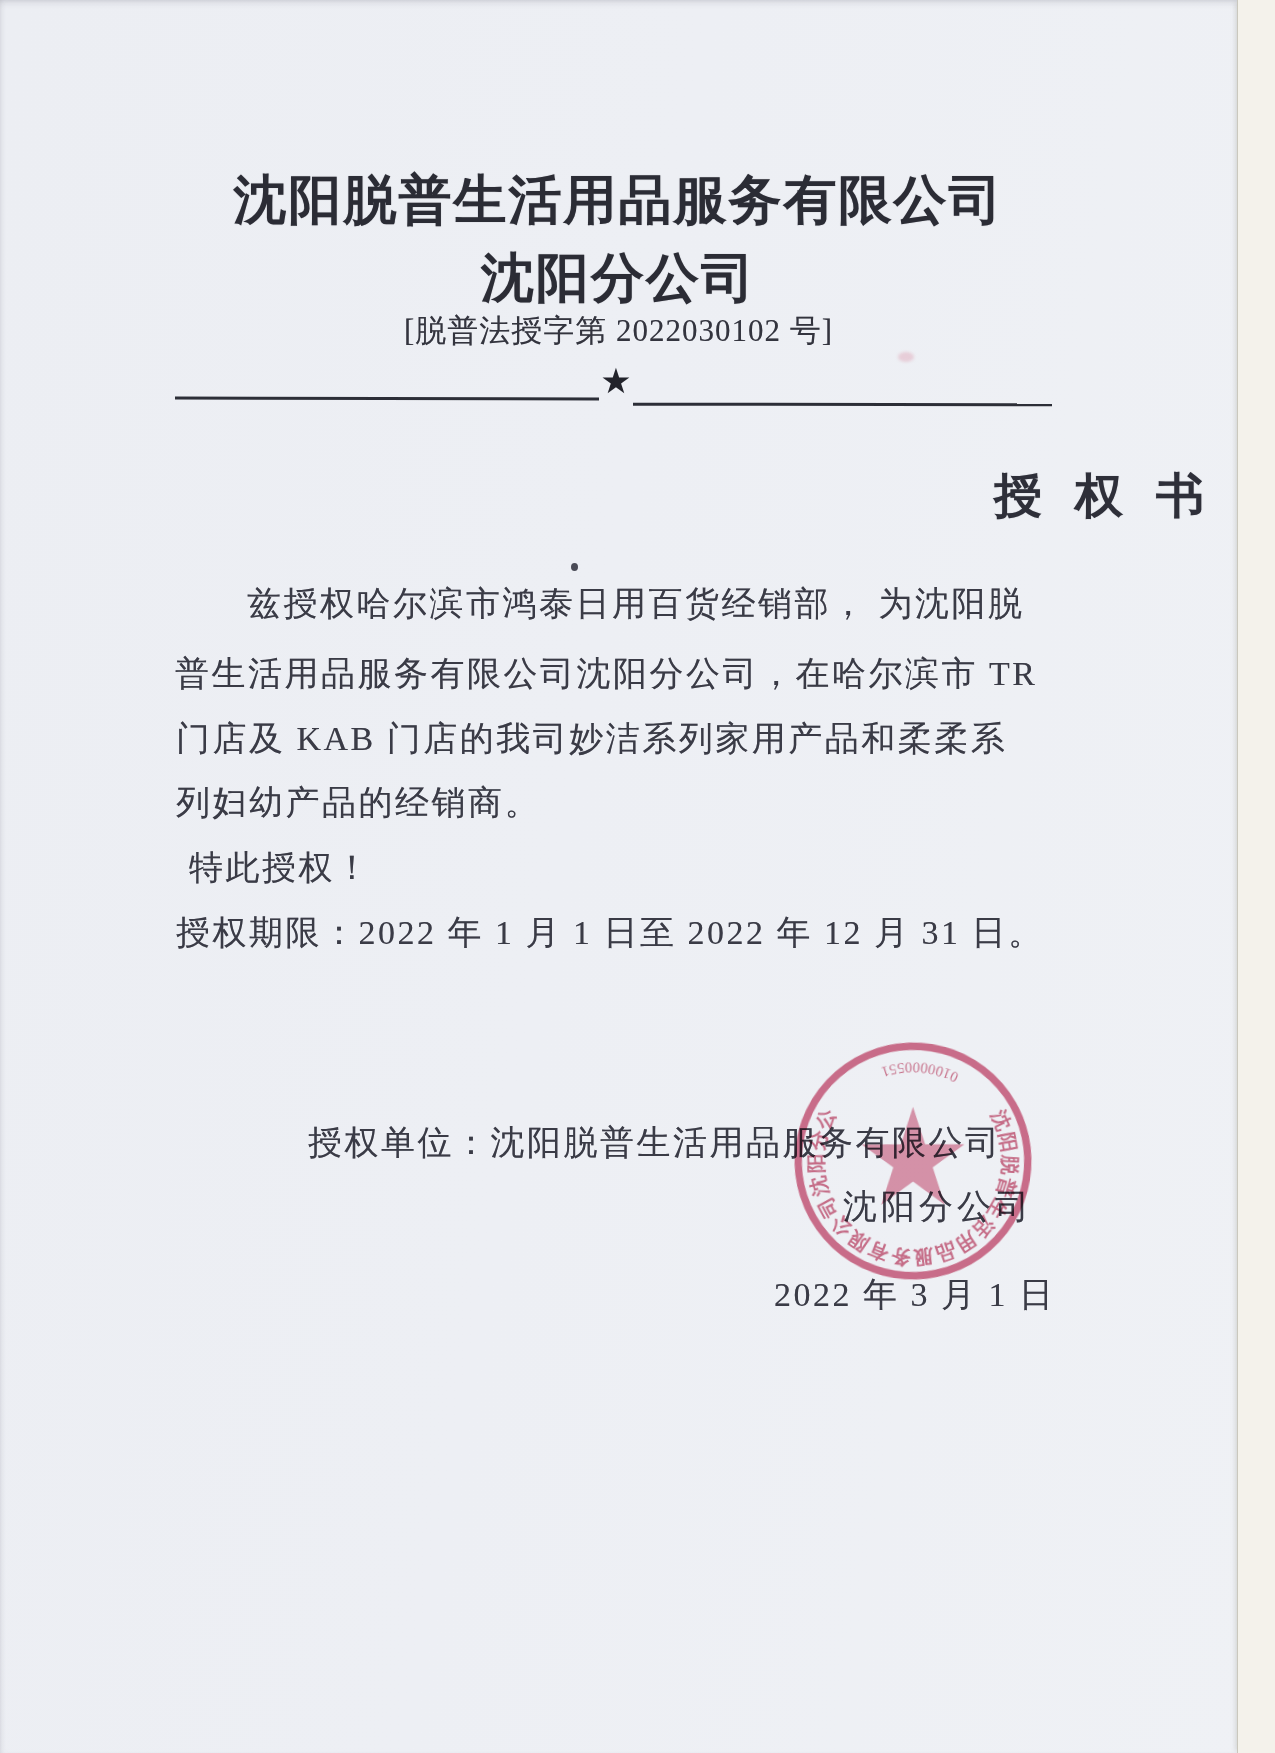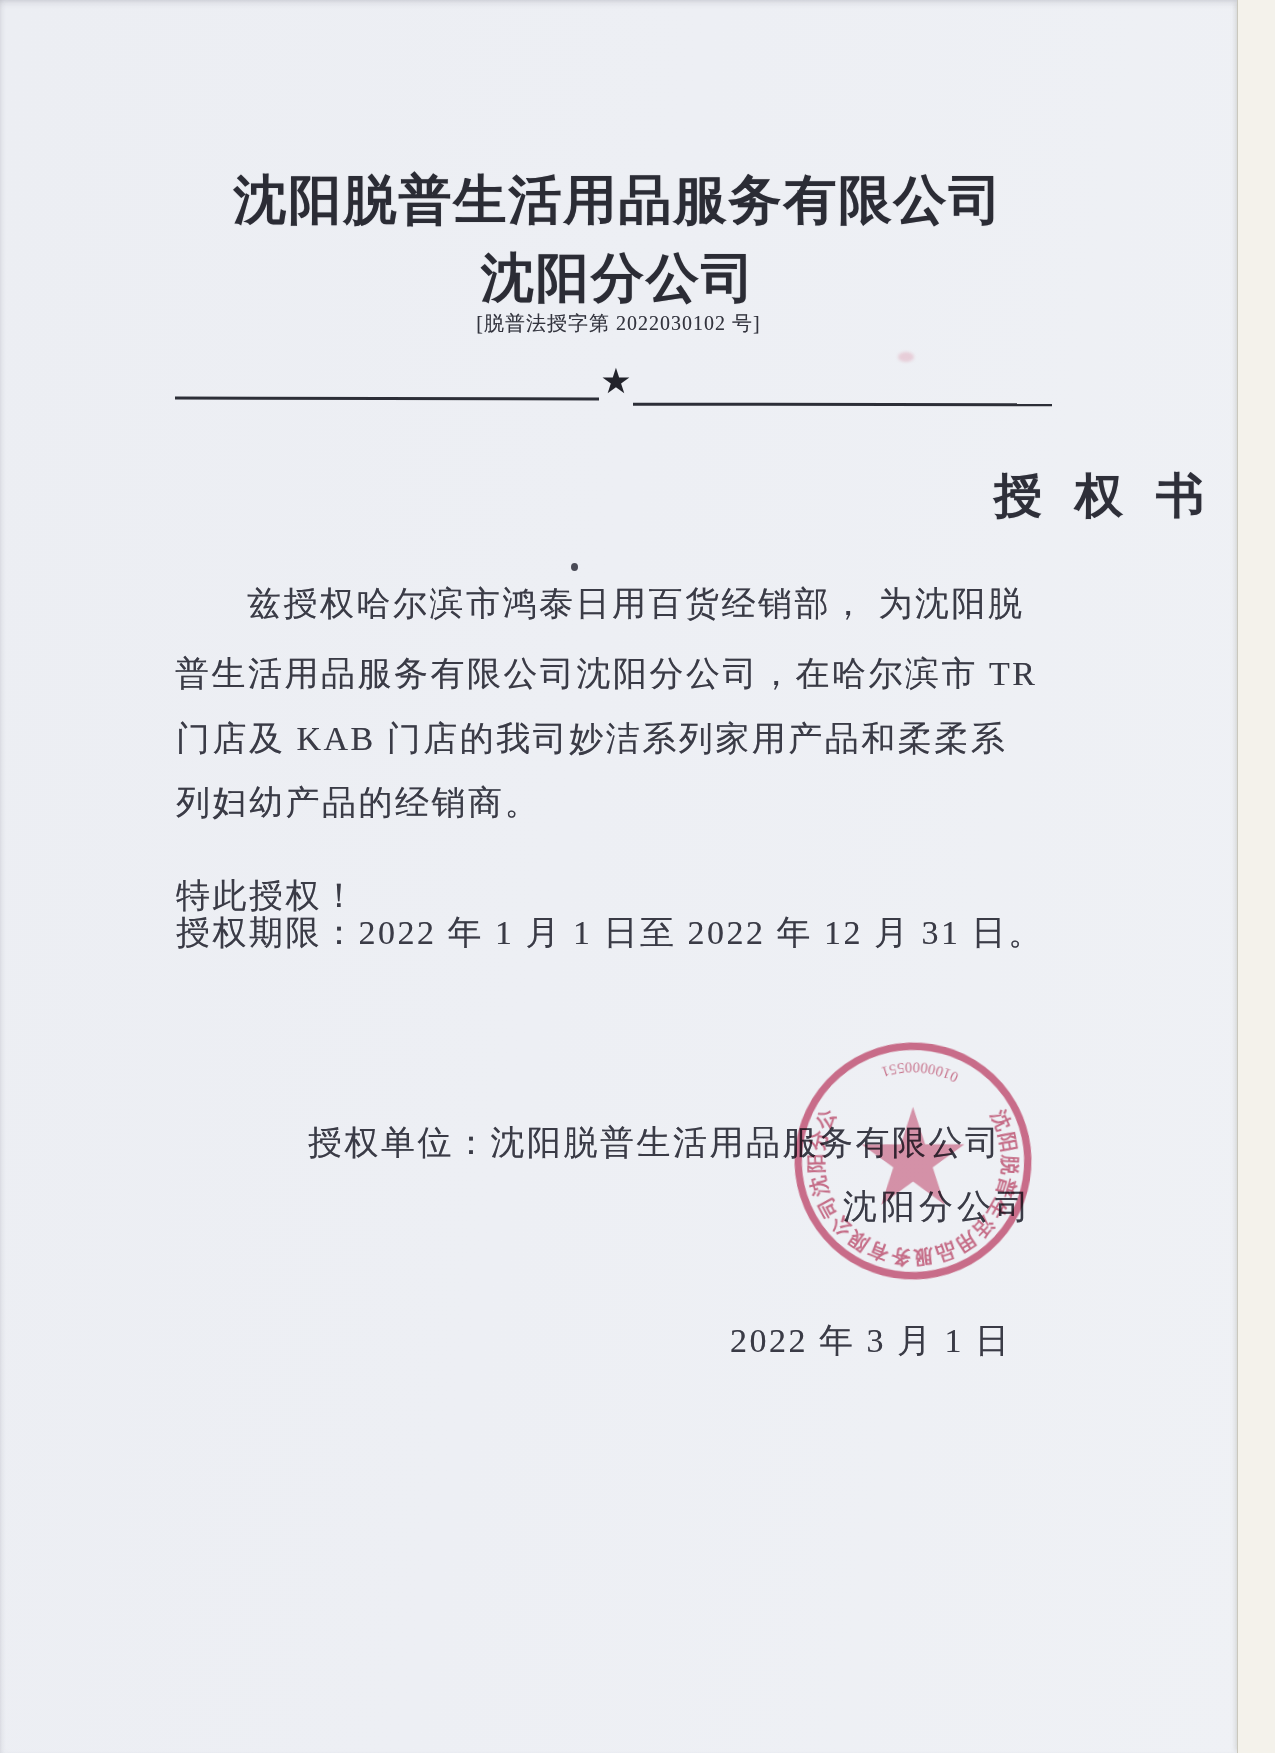--- a/index.html
+++ b/index.html
@@ -20,21 +20,21 @@
   .company-title{
     position:absolute;left:0;width:1237px;text-align:center;
     font-family:"Liberation Sans","DejaVu Sans",sans-serif;font-weight:700;
     font-size:53px;letter-spacing:2px;color:#2b2c35;
     text-shadow:0 0 1px rgba(43,44,53,.35);white-space:pre;
   }
   .title-1{top:165px;}
   .title-2{top:243px;}
   .ref-number{
     position:absolute;top:310px;left:0;width:1237px;text-align:center;
-    font-size:20px;letter-spacing:1px;color:#33343e;white-space:pre;
+    font-size:31px;letter-spacing:1px;color:#33343e;white-space:pre;
     text-shadow:0 0 .5px rgba(50,50,62,.4);
   }
   .divider-seg{position:absolute;height:3px;background:#2c2e37;}
   .divider-left{left:175px;top:397px;width:424px;transform:rotate(.15deg);}
   .divider-right{left:633px;top:403px;width:419px;transform:rotate(.1deg);}
   .divider-star{
     position:absolute;left:597px;top:364px;width:38px;text-align:center;
     font-size:35px;color:#22232b;font-family:"DejaVu Sans",sans-serif;line-height:1;
   }
   .doc-heading{
@@ -43,25 +43,25 @@
     text-shadow:0 0 1px rgba(46,47,57,.35);white-space:pre;
   }
   .bl{
     position:absolute;font-size:34px;letter-spacing:2.5px;color:#3a3b46;
     white-space:pre;line-height:44px;text-shadow:0 0 .6px rgba(55,56,68,.45);
   }
   .bl-1{left:247px;top:582px;}
   .bl-2{left:175px;top:652px;font-family:Liberation Serif, serif;}
   .bl-3{left:176px;top:717px;}
   .bl-4{left:176px;top:781px;}
-  .bl-5{left:176px;top:846px;margin-top:28px;}
+  .bl-5{left:189px;top:846px;}
   .bl-6{left:176px;top:911px;}
   .sig-label{left:308px;top:1121px;}
   .sig-branch{left:843px;top:1185px;letter-spacing:4px;}
-  .sig-date{left:730px;top:1273px;margin-top:46px;}
+  .sig-date{left:774px;top:1273px;}
   .seal{
     position:absolute;left:784px;top:1038px;width:258px;height:246px;
     opacity:.88;mix-blend-mode:multiply;
   }
   .seal-ring{fill:none;stroke:var(--seal-pink);stroke-width:9;}
   .seal-star{fill:var(--seal-pink);opacity:.72;}
   .seal-ring-text{fill:var(--seal-deep);opacity:.9;font-size:24px;letter-spacing:2px;
     font-family:"Liberation Serif","DejaVu Serif",serif;font-weight:700;}
   .seal-serial-text{fill:var(--seal-deep);opacity:.85;font-size:18px;letter-spacing:1px;
     font-family:"Liberation Serif","DejaVu Serif",serif;}

